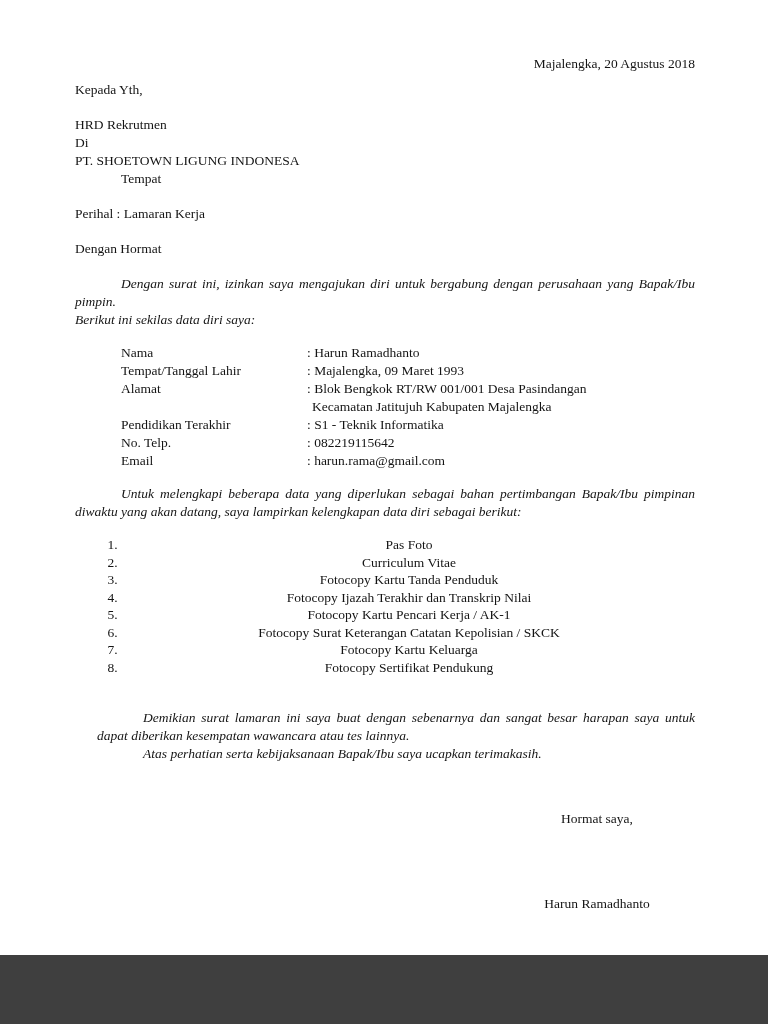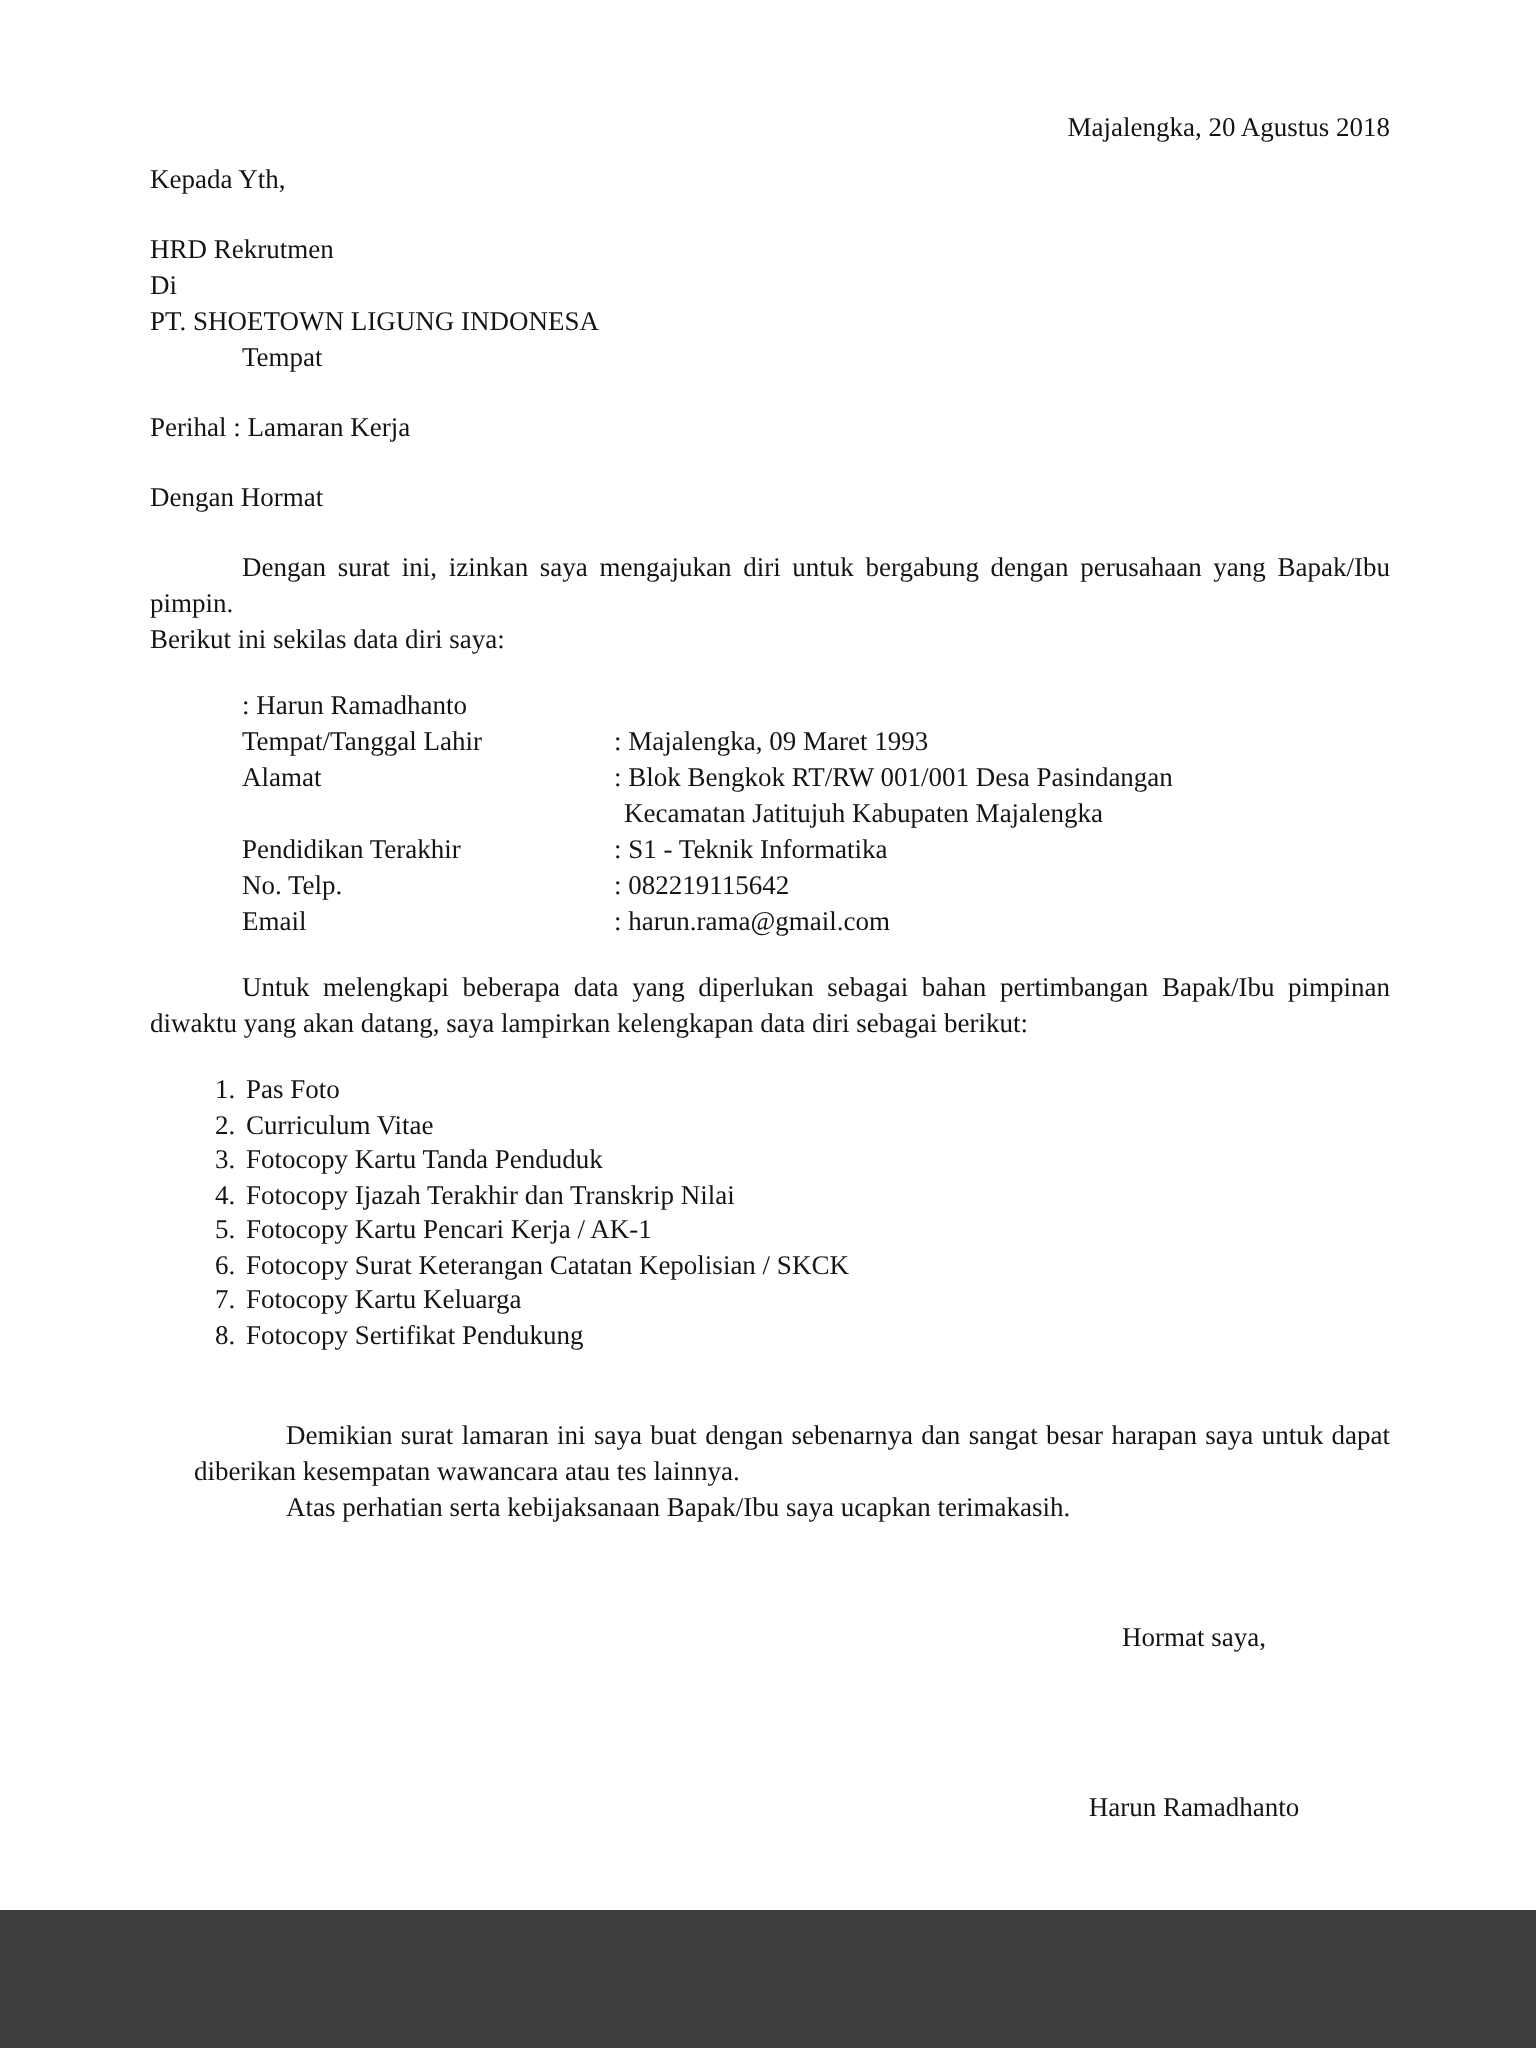--- a/index.html
+++ b/index.html
@@ -18,31 +18,31 @@
     padding: 55px 73px 0 75px;
     overflow: hidden;
   }
   .line, p { line-height: 18px; }
   .date-line { text-align: right; margin-bottom: 8px; }
   .salutation-line { margin-bottom: 17px; }
   .recipient-block { margin-bottom: 17px; }
   .tempat-line { padding-left: 46px; }
   .subject-line { margin-bottom: 17px; }
   .greeting-line { margin-bottom: 17px; }
-  .para { text-align: justify; }
+  .para { text-align: justify; font-style: italic; }
   .first-indent { text-indent: 46px; }
   .intro-block { margin-bottom: 15px; }
   .data-table { margin-bottom: 15px; }
   .data-row { display: flex; line-height: 18px; padding-left: 46px; }
   .data-label { width: 186px; flex: 0 0 186px; }
   .data-value { flex: 1; white-space: pre-wrap; }
   .data-value.cont { padding-left: 5px; }
   .body2-block { margin-bottom: 15px; }
   .attachments-list { margin: 0 0 33px 0; padding-left: 46px; list-style: decimal outside; }
-  .attachments-list li { line-height: 17.5px; padding-left: 2px; }
+  .attachments-list li { line-height: 17.5px; padding-left: 2px; text-align: center; }
   .closing-block { margin-bottom: 47px; margin-left: 22px; }
   .signature-block {
     width: 160px;
     margin-left: auto;
     margin-right: 18px;
     text-align: center;
   }
   .signature-salutation { margin-bottom: 67px; }
   .viewer-footer {
     width: 768px;
@@ -70,20 +70,21 @@
 
   <div class="line greeting-line">Dengan Hormat</div>
 
   <div class="intro-block">
     <p class="para first-indent">Dengan surat ini, izinkan saya mengajukan diri untuk bergabung dengan perusahaan yang Bapak/Ibu pimpin.</p>
     <p class="para">Berikut ini sekilas data diri saya:</p>
   </div>
 
   <div class="data-table">
     <div class="data-row">
+      <span class="data-label">Nama</span>
       <span class="data-value">: Harun Ramadhanto</span>
     </div>
     <div class="data-row">
       <span class="data-label">Tempat/Tanggal Lahir</span>
       <span class="data-value">: Majalengka, 09 Maret 1993</span>
     </div>
     <div class="data-row">
       <span class="data-label">Alamat</span>
       <span class="data-value">: Blok Bengkok RT/RW 001/001 Desa Pasindangan</span>
     </div>

